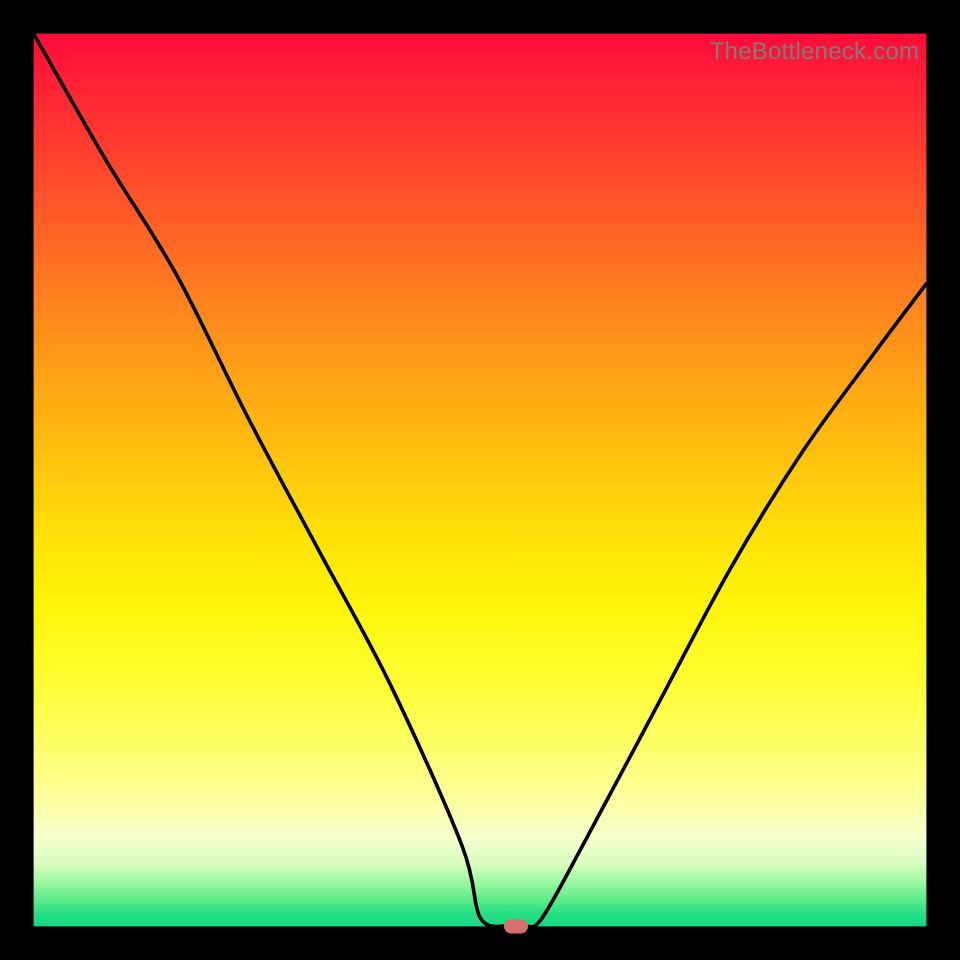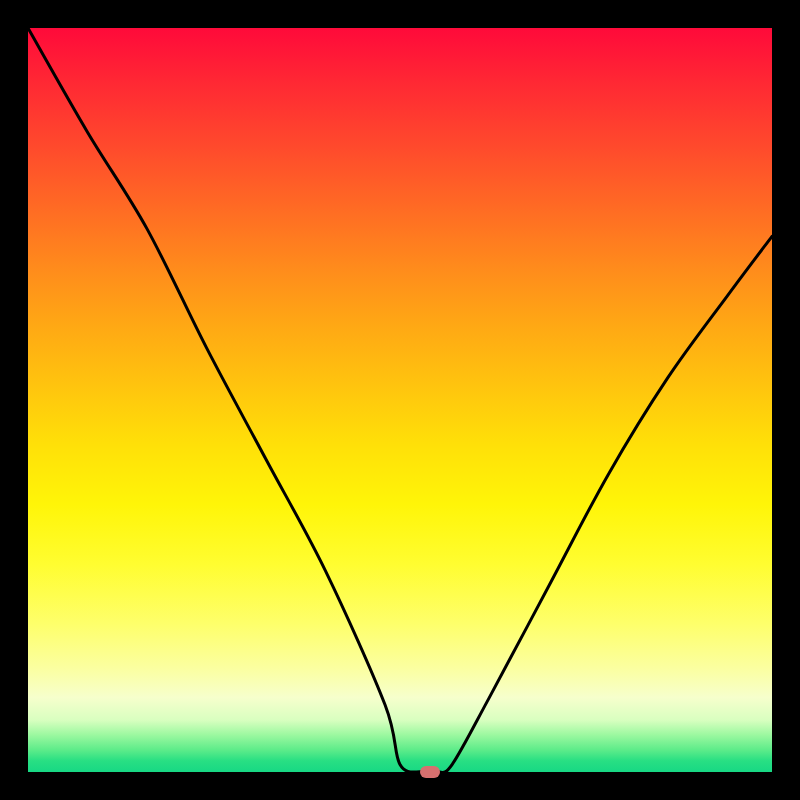--- a/index.html
+++ b/index.html
@@ -70,20 +70,21 @@
     overflow: visible;
   }
 </style>
 </head>
 <body>
 
 <div class="frame">
 
   <div class="plot">
 
+    <div class="watermark">TheBottleneck.com</div>
 
     <svg class="curve" viewBox="0 0 744 744" preserveAspectRatio="none">
       <path d="M 0,0 C 9.92,17.359999999999996 39.68000000000001,70.67999999999998 59.52,104.15999999999997 C 79.36,137.63999999999996 99.2,164.92 119.04,200.88 C 138.88,236.84 158.72,281.48 178.56,319.92 C 198.4,358.36 218.24,394.32000000000005 238.08,431.52000000000004 C 257.92,468.72 277.76000000000005,502.20000000000005 297.6,543.12 C 317.44,584.04 344.72,644.8 357.12,677.04 C 369.52,709.28 365.8,725.4 372,736.56 C 378.2,747.7199999999999 388.12,742.76 394.32,744 C 400.52,745.24 404.24000000000007,745.24 409.20000000000005,744 C 414.16,742.76 415.4,748.9599999999999 424.08,736.56 C 432.76,724.16 445.15999999999997,699.36 461.28,669.6 C 477.4,639.84 500.9599999999999,595.2 520.8,558 C 540.64,520.8 560.48,481.12 580.32,446.4 C 600.1600000000001,411.67999999999995 620,379.44 639.84,349.68 C 659.6800000000001,319.92 682,291.4 699.36,267.84 C 716.72,244.27999999999997 736.56,218.24000000000004 744,208.32000000000005" fill="none" stroke="#000" stroke-width="3" stroke-linejoin="round" stroke-linecap="round"></path>
     </svg>
 
     <div class="marker" style="left: 401.76px; top: 744px;"></div>
   </div>
 
 </div>
 

